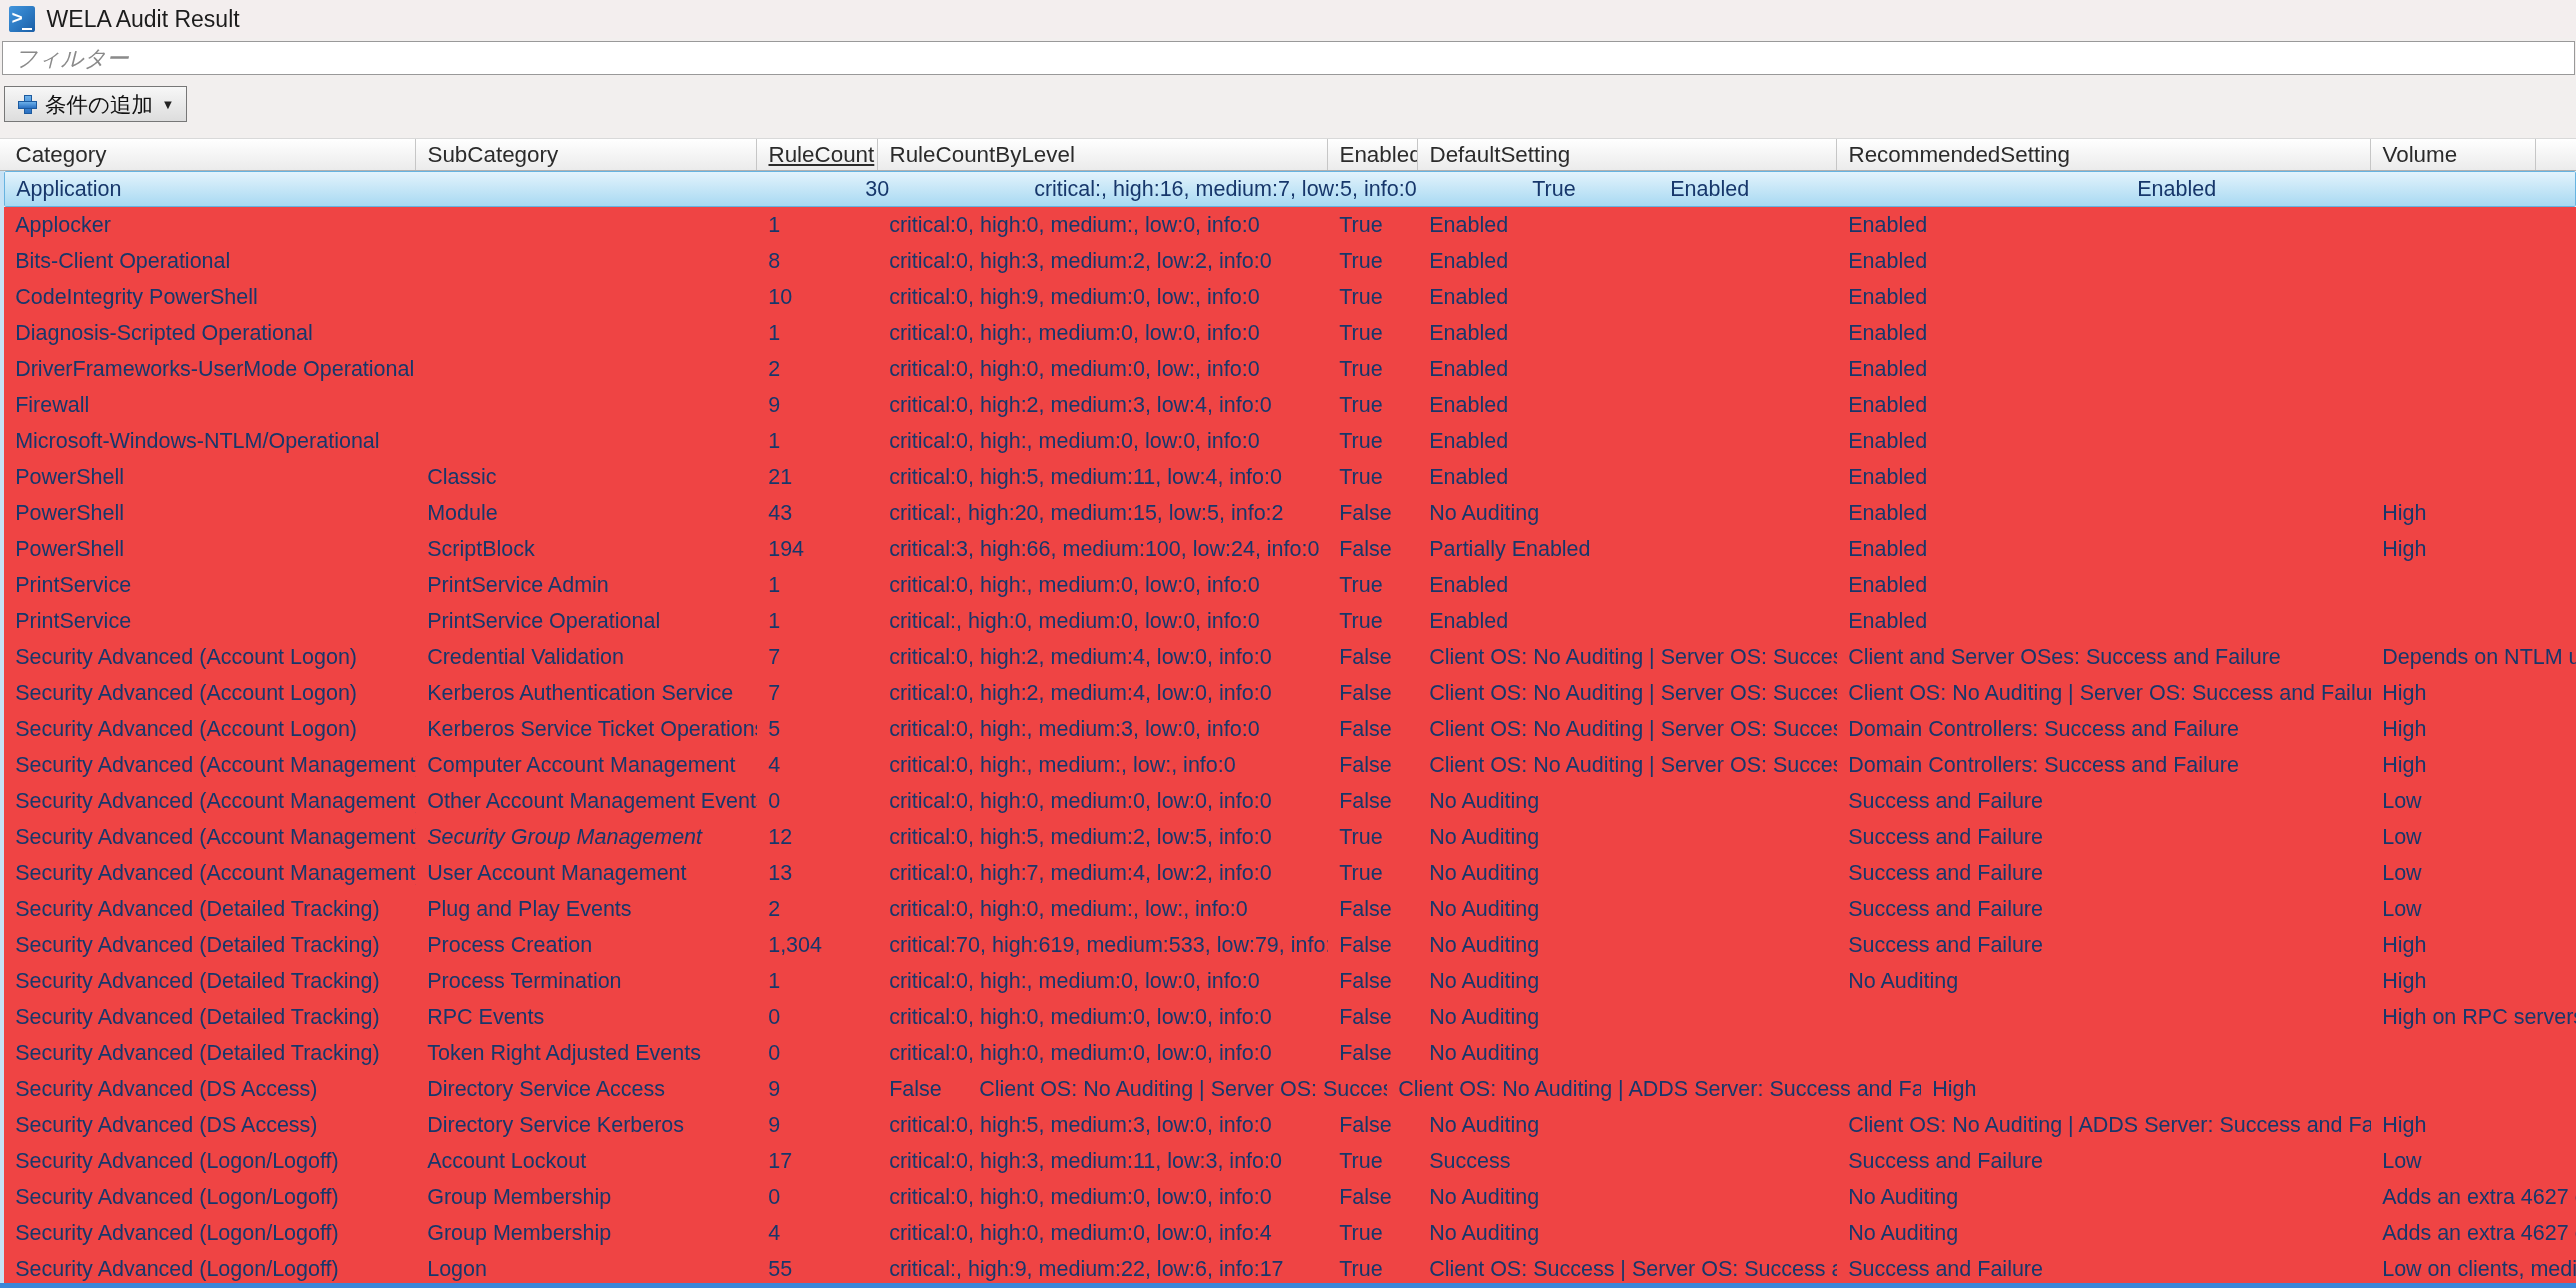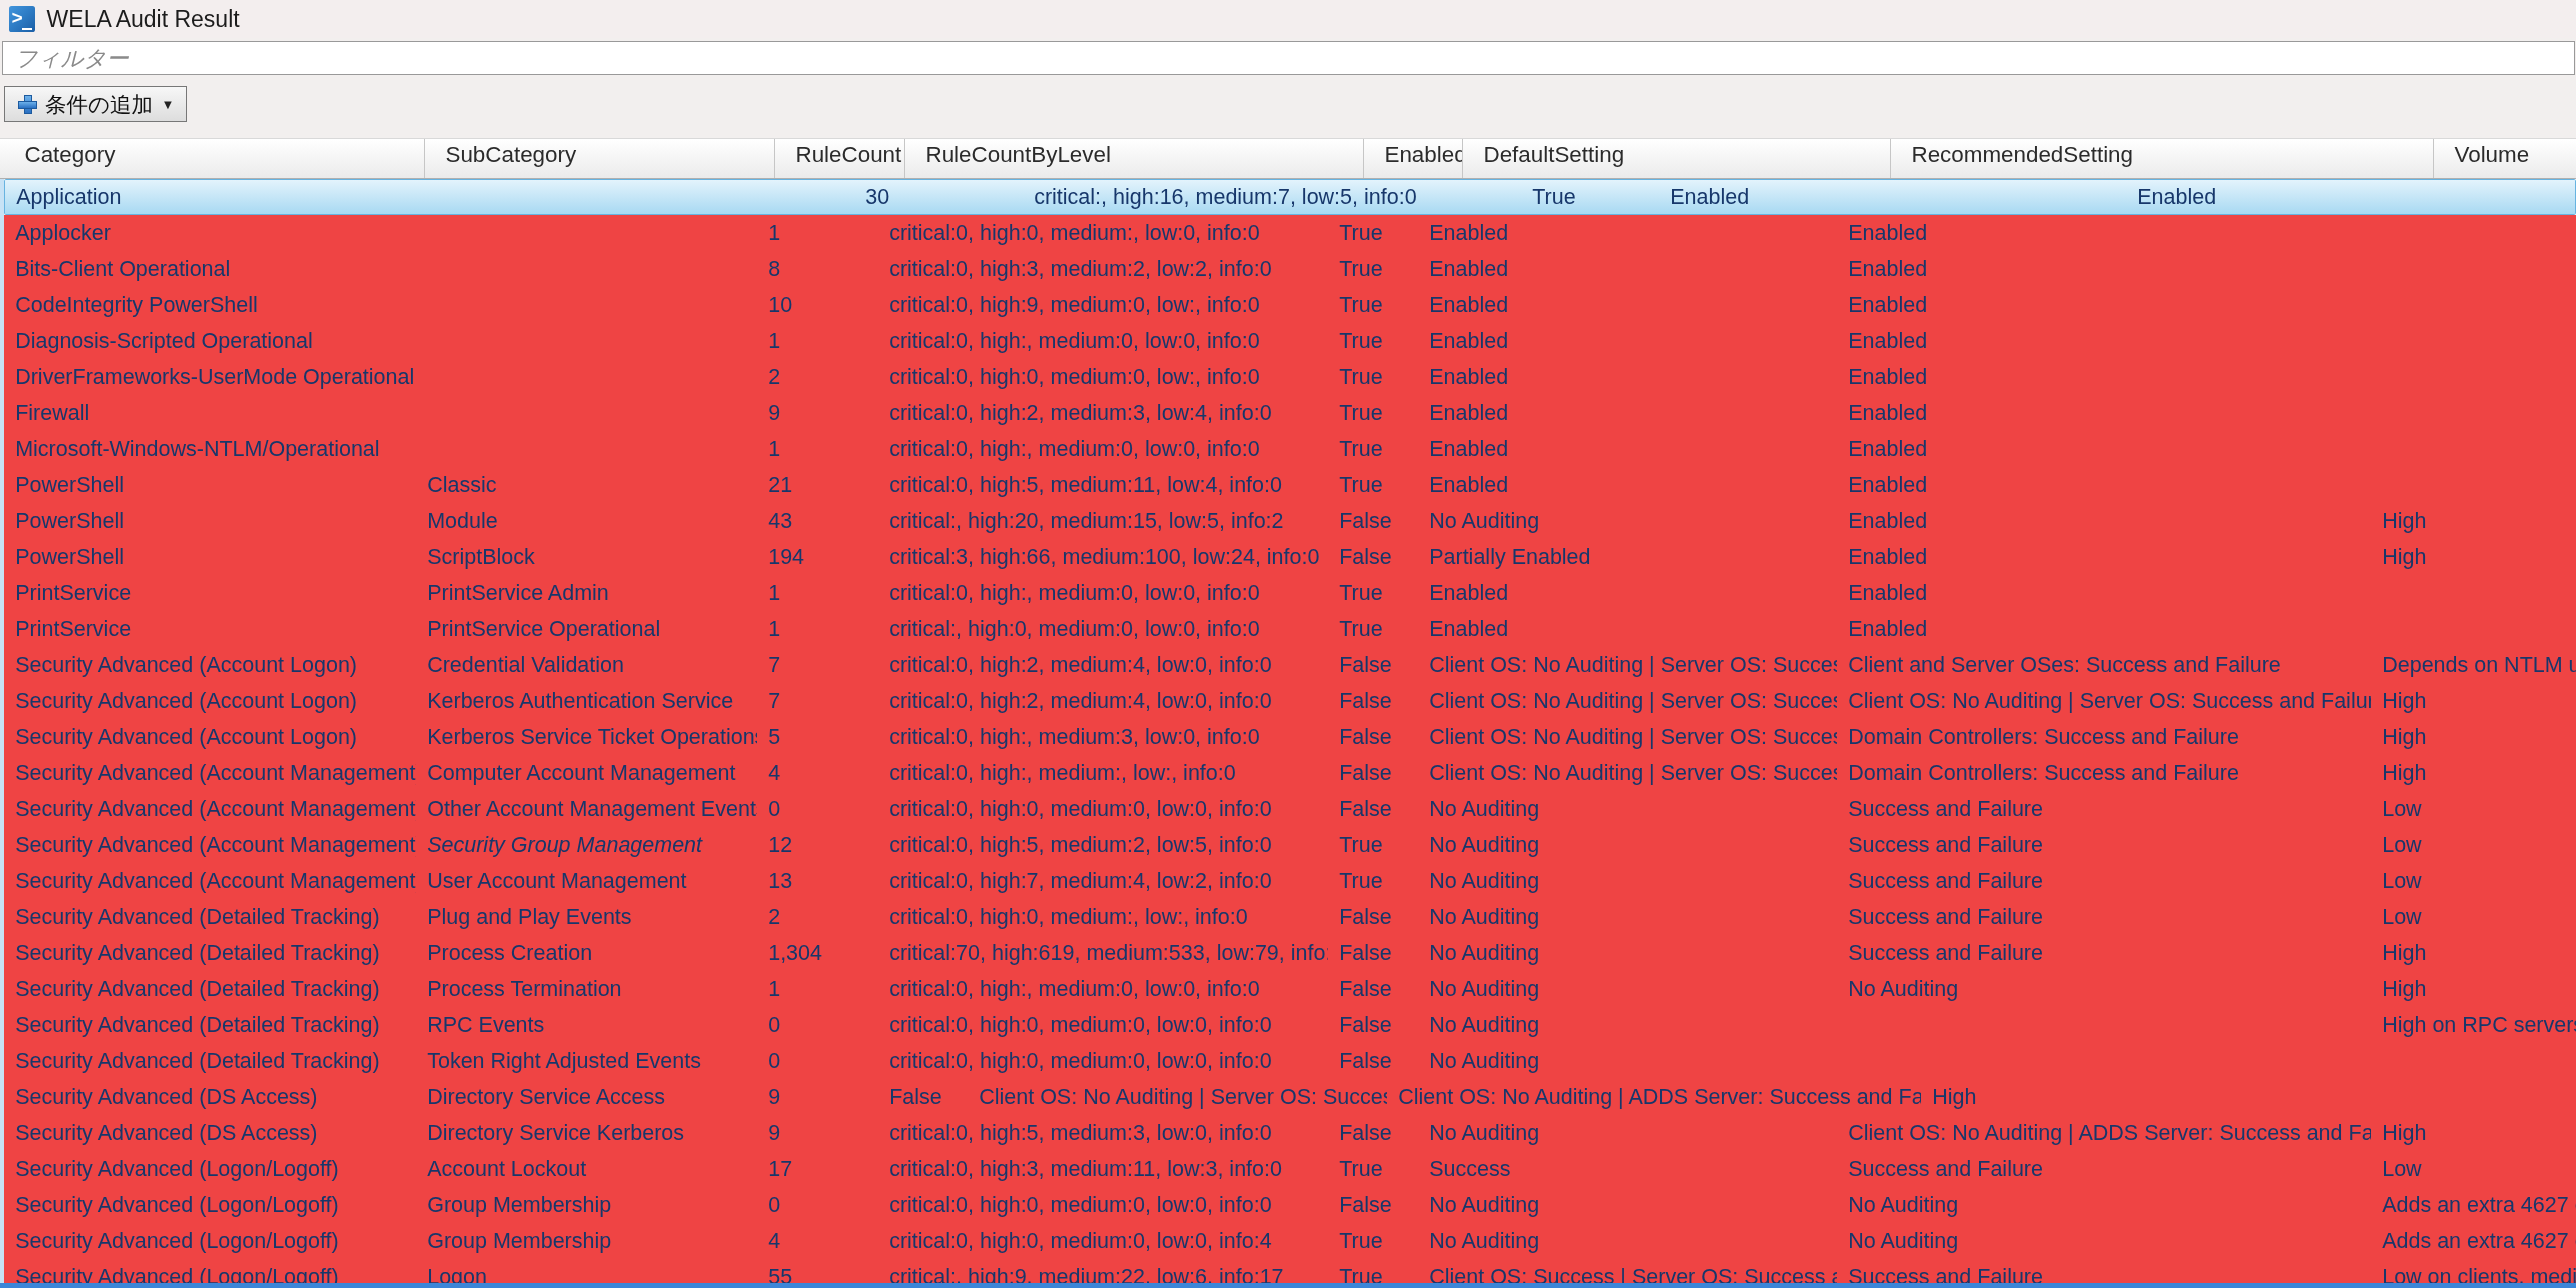--- a/index.html
+++ b/index.html
@@ -64,23 +64,23 @@
     background: linear-gradient(#6db1ea, #2a70c2); border: 0.9px solid #1d5a9e;
   }
   .chev { font-size: 13px; color: #222222; }
 
   
   .grid {
     position: absolute; top: 138px; left: 0; width: 2576px; bottom: 0;
     background: #ffffff; overflow: hidden;
   }
   .grid-header {
-    display: flex; height: 41px;
+    display: flex; height: 33px;
     background: linear-gradient(#ffffff, #ebebeb);
-    border-top: 0.9px solid #d9d9d9; border-bottom: 0.9px solid #b0b0b0; gap: 9px;
+    border-top: 0.9px solid #d9d9d9; border-bottom: 0.9px solid #b0b0b0;
   }
   .hspacer { width: 4.3px; flex: 0 0 auto; }
   .hcell {
     flex: 0 0 auto; height: 100%; line-height: 31px;
     padding-left: 11.2px; font-size: 22.4px; color: #2b2b2b;
     border-right: 0.9px solid #c6c6c6; overflow: hidden; white-space: nowrap;
     cursor: default;
   }
   .hfiller { flex: 1 1 auto; border-right: none; }
 
@@ -127,21 +127,21 @@
   <span>条件の追加</span>
   <span class="chev">▼</span>
 </button>
 
 <div class="grid">
   <div class="grid-header" id="grid-header">
     <div class="hspacer"></div>
 
     <div class="hcell" style="width: 412px;">Category</div>
       <div class="hcell" style="width: 341px;">SubCategory</div>
-      <div class="hcell" style="width: 121px;">RuleCount</div>
+      <div class="hcell" style="width: 121px; text-decoration: underline;">RuleCount</div>
       <div class="hcell" style="width: 450px;">RuleCountByLevel</div>
       <div class="hcell" style="width: 90px;">Enabled</div>
       <div class="hcell" style="width: 419px;">DefaultSetting</div>
       <div class="hcell" style="width: 534px;">RecommendedSetting</div>
       <div class="hcell" style="width: 165px;">Volume</div>
       <div class="hcell hfiller"></div>
   </div>
   <div class="rows" id="grid-rows">
 
   <div class="trow selected">

